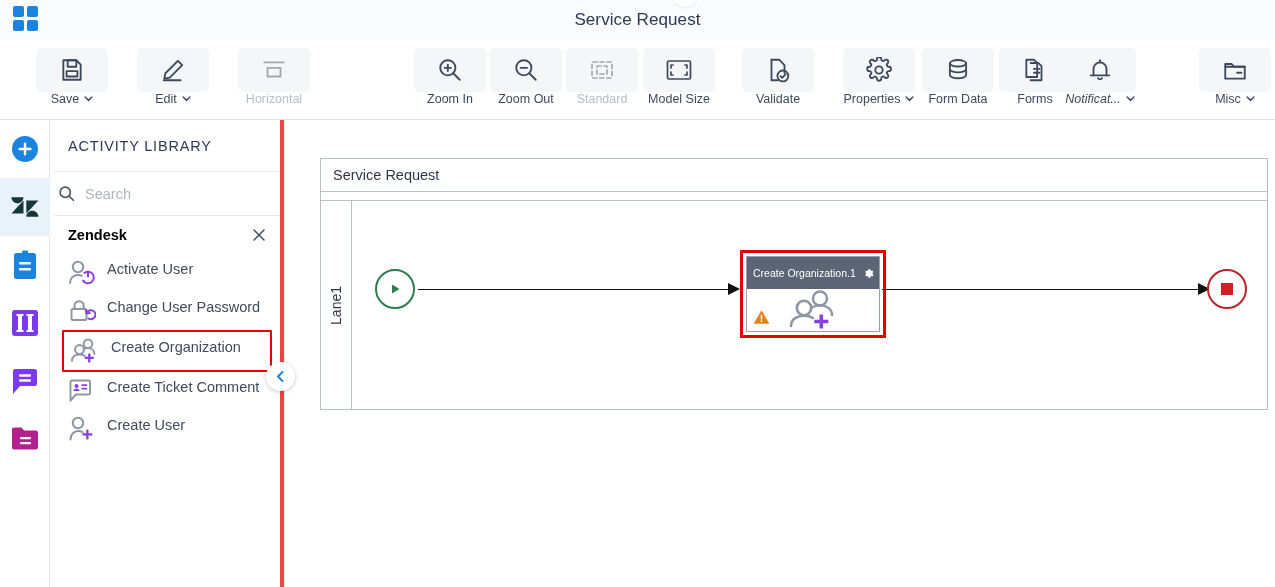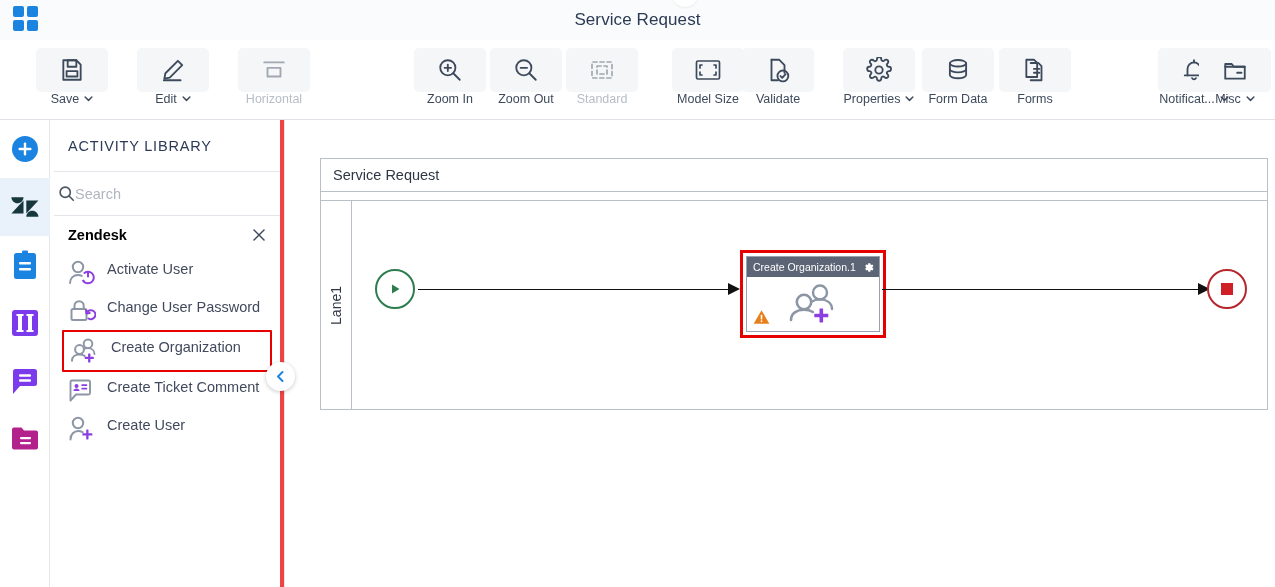--- a/index.html
+++ b/index.html
@@ -76,21 +76,21 @@
     position: absolute; left: 54px; top: 120px; width: 233px; height: 467px;
     background: #ffffff; border-right: 7px solid #ef4444;
   }
   .panel-title {
     height: 52px; display: flex; align-items: center;
     padding: 0 0 0 14px;
     font-size: 14.5px; letter-spacing: .8px; color: #2b3a55;
     border-bottom: 1px solid #e3e7ec;
   }
   .search-row {
-    height: 44px; display: flex; align-items: center; 
+    height: 44px; display: flex; align-items: center; gap: 10px;
     padding: 0 4px; border-bottom: 1px solid #e3e7ec;
   }
   .search-input {
     border: none; outline: none; font-size: 14.5px; color: #41495a;
     background: transparent; width: 150px;
     font-family: "Liberation Sans", sans-serif;
   }
   .search-input::placeholder { color: #b0b6bf; }
   .group-head {
     height: 38px; display: flex; align-items: center; justify-content: space-between;
@@ -178,21 +178,21 @@
     width: 146px; height: 88px;
     border: 3px solid #e60000; background: #ffffff;
     padding: 3px;
   }
   .task {
     width: 100%; height: 100%;
     border: 1px solid #9aa1ac; background: #ffffff;
     display: flex; flex-direction: column;
   }
   .task-head {
-    height: 20px; background: #5b6575;
+    height: 32px; background: #5b6575;
     display: flex; align-items: center; justify-content: space-between;
     padding: 0 4px 0 6px;
     font-size: 10.5px; color: #ffffff; white-space: nowrap;
   }
   .task-body { position: relative; flex: 1; display: flex; align-items: center; justify-content: center; }
   .task-warn { position: absolute; left: 6px; bottom: 6px; }
 
   svg { display: block; }
 </style>
 </head>
@@ -281,21 +281,21 @@
         <div class="tb-ico">
           <svg width="26" height="26" viewBox="0 0 26 26" stroke="#3d4a5c" stroke-width="1.7" fill="none" stroke-linecap="round" stroke-linejoin="round" stroke-dasharray="4 3">
             <rect x="3" y="5" width="20" height="16" rx="1"></rect>
             <rect x="8" y="9" width="10" height="8"></rect>
           </svg>
         </div>
         <div class="tb-lbl">
           <span>Standard</span>
         </div>
       </div>
-      <div class="tb-btn" style="left: 672px;">
+      <div class="tb-btn" style="left: 643px;">
         <div class="tb-ico">
           <svg width="28" height="26" viewBox="0 0 28 26" stroke="#3d4a5c" stroke-width="1.7" fill="none" stroke-linecap="round" stroke-linejoin="round">
             <rect x="2.5" y="4" width="23" height="18" rx="1.5"></rect>
             <polyline points="8,8 6,8 6,11"></polyline>
             <polyline points="20,8 22,8 22,11"></polyline>
             <polyline points="8,18 6,18 6,15"></polyline>
             <polyline points="20,18 22,18 22,15"></polyline>
           </svg>
         </div>
         <div class="tb-lbl">
@@ -347,21 +347,21 @@
             <path d="M4 2.5h7l3 3v13H4z"></path>
             <path d="M8 5.5h7l3 3v13H8"></path>
             <line x1="11" y1="11" x2="16" y2="11"></line>
             <line x1="11" y1="14.5" x2="16" y2="14.5"></line>
           </svg>
         </div>
         <div class="tb-lbl">
           <span>Forms</span>
         </div>
       </div>
-      <div class="tb-btn" style="left: 1158px;">
+      <div class="tb-btn" style="left: 1064px; font-style: italic;">
         <div class="tb-ico">
           <svg width="26" height="26" viewBox="0 0 24 24" stroke="#3d4a5c" stroke-width="1.7" fill="none" stroke-linecap="round" stroke-linejoin="round">
             <path d="M12 3v2"></path>
             <path d="M6 17V11a6 6 0 1112 0v6"></path>
             <line x1="3.5" y1="17" x2="20.5" y2="17"></line>
             <path d="M10.2 19.5a2 2 0 003.6 0"></path>
           </svg>
         </div>
         <div class="tb-lbl">
           <span>Notificat...</span>

